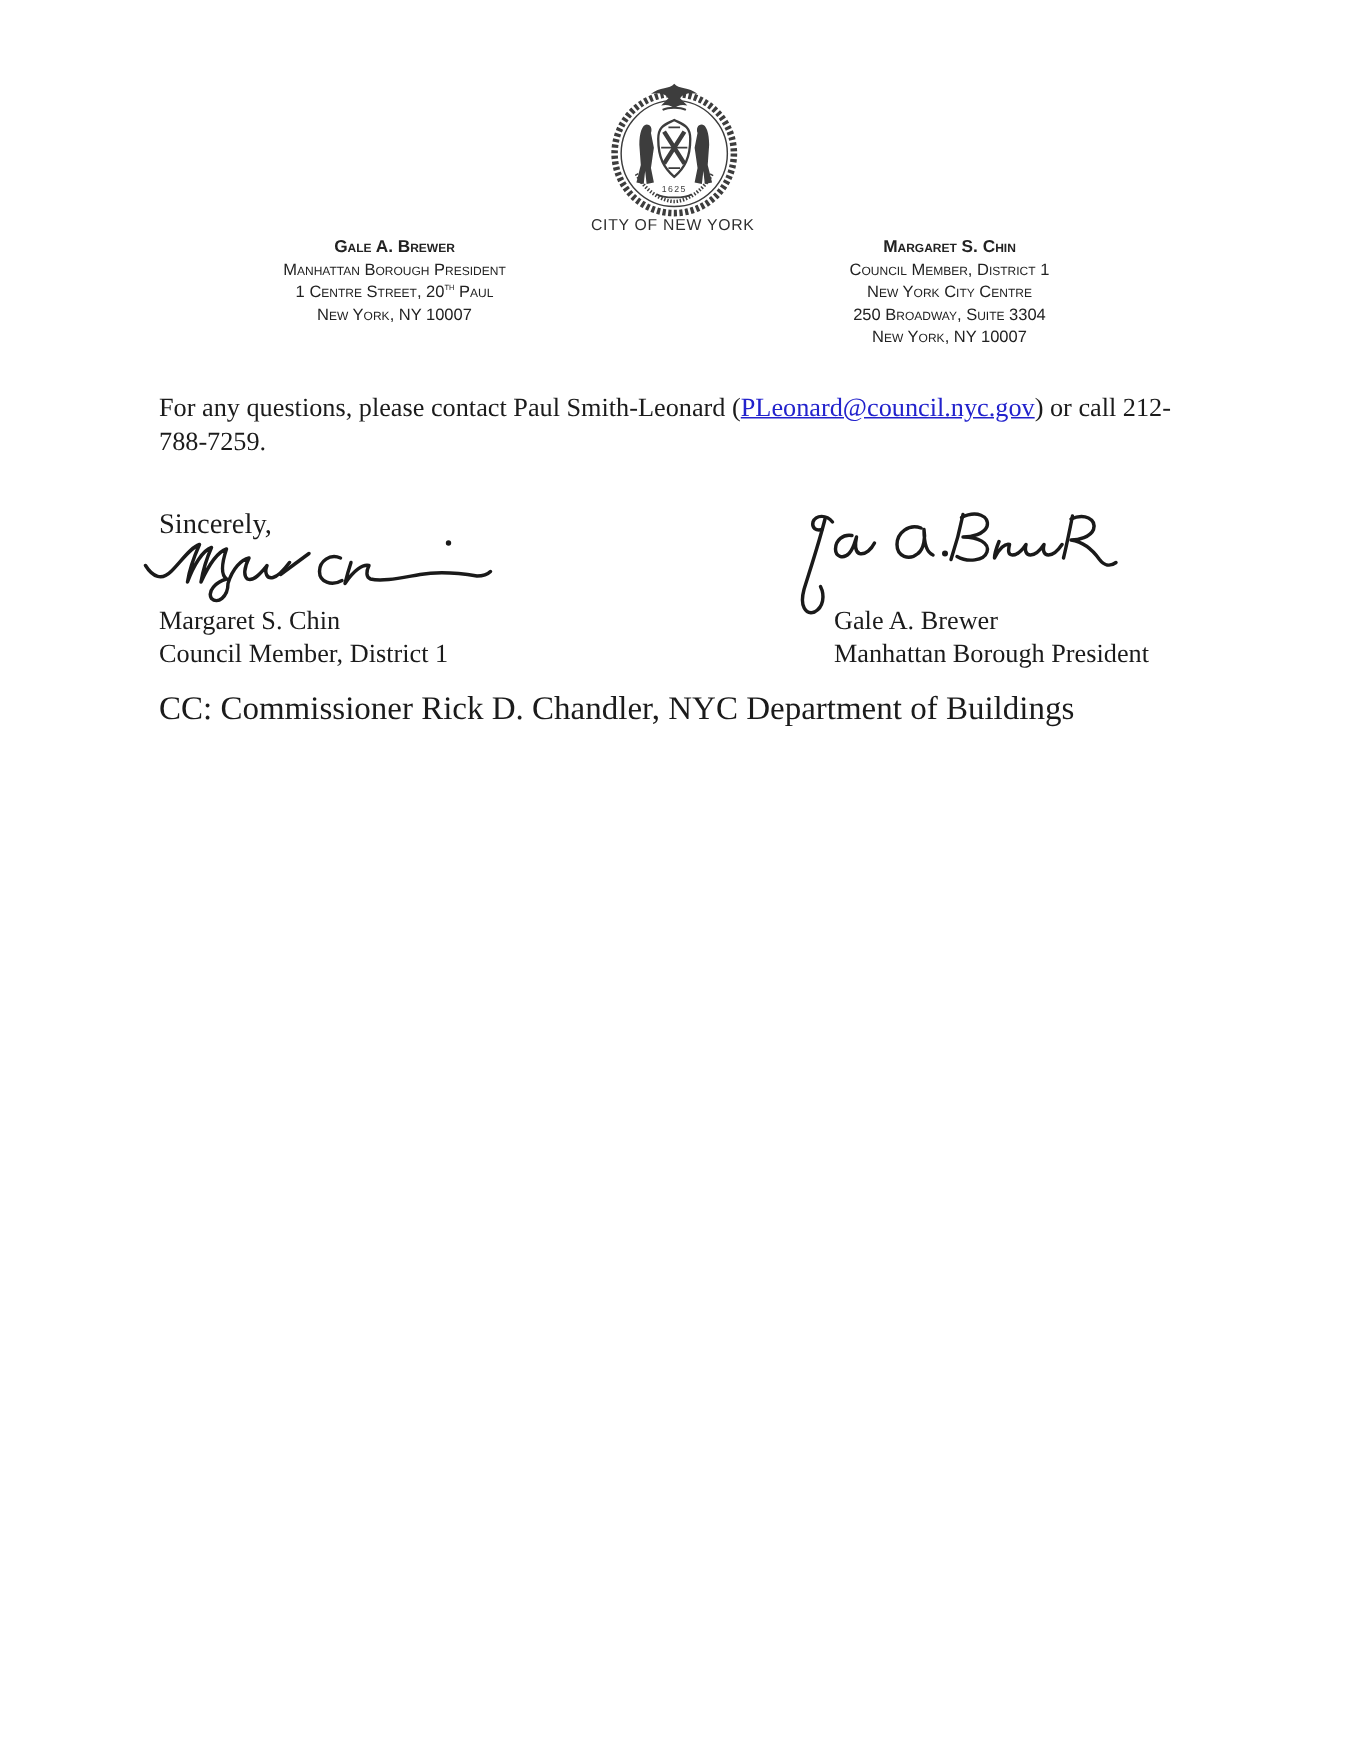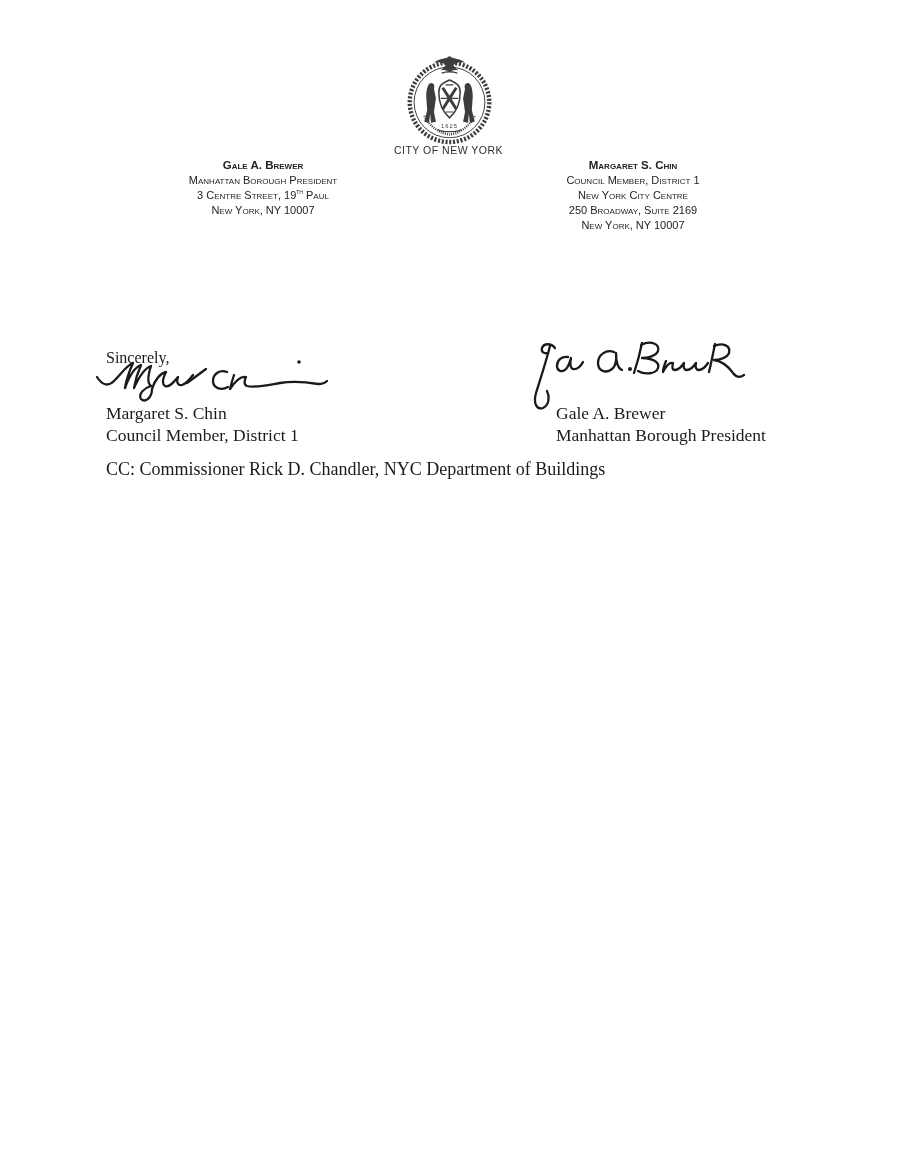--- a/index.html
+++ b/index.html
@@ -62,41 +62,41 @@
   .body-line { display: block; white-space: nowrap; }
   .email-link {
     color: #2222cc;
     text-decoration: underline;
     cursor: pointer;
   }
   
   .salutation {
     position: absolute;
     left: 106px;
-    top: 349px;
-    font-size: 16px;
+    top: 339px;
+    font-size: 19px;
   }
   .sig { position: absolute; }
   .sig-chin   { left: 94px;  top: 351px; width: 240px; height: 52px; }
   .sig-brewer { left: 524px; top: 336px; width: 225px; height: 82px; }
   .sig path { fill: none; stroke: #1a1a1a; stroke-width: 2.3; stroke-linecap: round; stroke-linejoin: round; }
   .sig circle { fill: #1a1a1a; }
   .sig-block {
     position: absolute;
     font-size: 17.5px;
     line-height: 21.5px;
   }
   .sig-block-left  { left: 106px; top: 403px; }
   .sig-block-right { left: 556px; top: 403px; }
   
   .cc-line {
     position: absolute;
     left: 106px;
     top: 459px;
-    font-size: 18px;
+    font-size: 22px;
   }
   
   .seal-stroke { fill: none; stroke: #3d3d3d; }
   .seal-fill   { fill: #3d3d3d; stroke: none; }
   .seal-year {
     font-family: "Liberation Sans", sans-serif;
     font-size: 6px;
     fill: #3d3d3d;
     letter-spacing: 1px;
   }
@@ -126,32 +126,36 @@
     <path class="seal-stroke" stroke-width="1.2" d="M38 84 C42 87 58 87 62 84"></path>
 
     <path class="seal-stroke" stroke-width="2.4" stroke-dasharray="1 1.2" d="M24 70 C30 82 42 89 50 89 C58 89 70 82 76 70"></path>
   </svg>
 
   <div class="seal-caption">CITY OF NEW YORK</div>
 
   <div class="lh-block lh-left">
     <span class="lh-line lh-name">Gale A. Brewer</span>
     <span class="lh-line">Manhattan Borough President</span>
-    <span class="lh-line"><span>3 Centre Street, 19</span><span class="lh-sup">th</span><span> Paul</span></span>
+    <span class="lh-line"><span>1 Centre Street, 20</span><span class="lh-sup">th</span><span> Paul</span></span>
     <span class="lh-line">New York, NY 10007</span>
   </div>
 
   <div class="lh-block lh-right">
     <span class="lh-line lh-name">Margaret S. Chin</span>
     <span class="lh-line">Council Member, District 1</span>
     <span class="lh-line">New York City Centre</span>
-    <span class="lh-line">250 Broadway, Suite 2169</span>
+    <span class="lh-line">250 Broadway, Suite 3304</span>
     <span class="lh-line">New York, NY 10007</span>
   </div>
 
+  <div class="body-par">
+    <span class="body-line"><span>For any questions, please contact Paul Smith-Leonard (</span><a class="email-link">PLeonard@council.nyc.gov</a><span>) or call 212-</span></span>
+    <span class="body-line">788-7259.</span>
+  </div>
 
   <div class="salutation">Sincerely,</div>
 
   <svg class="sig sig-chin" viewBox="0 0 240 52" aria-hidden="true">
     <path d="M3 26 C8 34 14 36 20 30 C27 23 33 14 39 12 C35 21 32 30 31 37 C35 26 41 16 47 14 C43 23 41 31 40 37 C45 26 51 17 57 15 C54 24 53 32 57 35 C50 37 44 43 47 48 C51 52 58 47 58 38 C61 28 67 22 72 21 C69 27 68 33 71 35 C75 37 80 31 84 26 C82 31 84 35 88 34 C92 33 96 28 99 24"></path>
     <path d="M93 32 L112 18"></path>
     <path d="M133 21 C126 18 119 23 119 30 C119 37 127 40 134 36"></path>
     <path d="M140 24 C138 30 137 34 136 38 C142 29 148 25 152 26 C150 30 150 34 153 35 C161 37 174 34 186 32 C198 30 212 31 224 33 C228 33 231 32 233 30"></path>
     <circle cx="205" cy="11" r="1.8"></circle>
   </svg>

